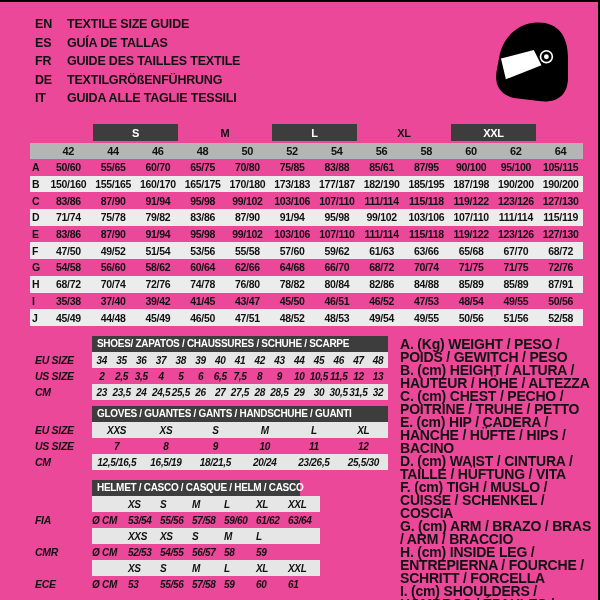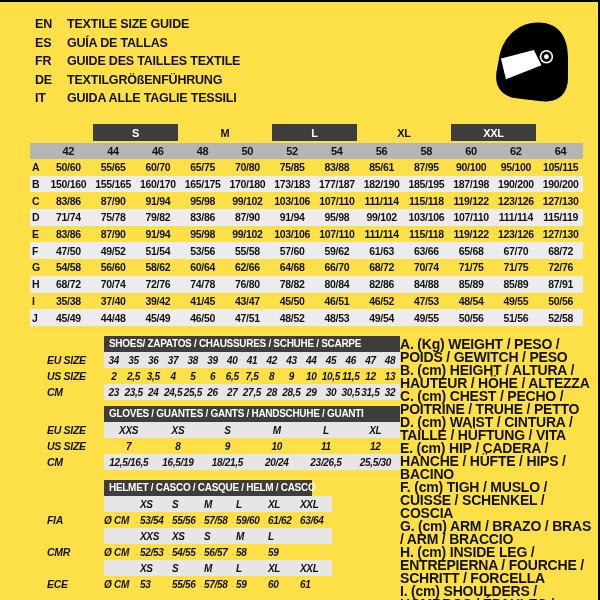--- a/index.html
+++ b/index.html
@@ -1,16 +1,16 @@
 <!DOCTYPE html>
 <html><head>
 <meta charset="utf-8">
 <style>
   html,body{margin:0;padding:0;background:#fff;}
-  .canvas{position:relative;width:600px;height:600px;background:#fde047;overflow:hidden;
+  .canvas{position:relative;width:600px;height:600px;background:#ec4899;overflow:hidden;
     box-sizing:border-box;border-top:2px solid #000;border-right:2px solid #000;
     font-family:"Liberation Sans","DejaVu Sans",sans-serif;color:#111;}
 
   
   .langs{position:absolute;left:35px;top:13px;}
   .lang-row{display:flex;font-weight:700;font-size:12.5px;line-height:18.5px;letter-spacing:-0.2px;}
   .lang-code{width:32px;flex:none;}
 
   
   .helmet-logo{position:absolute;left:487px;top:16px;width:90px;height:90px;}
@@ -22,21 +22,21 @@
   .size-group[data-variant="dark"]{background:#3d3d3d;color:#fff;margin:0 2px;}
   .num-row{display:grid;grid-template-columns:16px repeat(12,1fr);height:16px;background:#b5b5b5;
     font-size:11px;align-items:center;margin-top:2px;}
   .num-cell{text-align:center;}
   .trow{display:grid;grid-template-columns:16px repeat(12,1fr);height:16.7px;font-size:10.5px;align-items:center;}
   .trow:nth-child(even){background:#ececec;}
   .row-letter{padding-left:2px;}
   .cell{text-align:center;}
 
   
-  .section{position:absolute;left:42px;font-weight:700;letter-spacing:-0.3px;}
+  .section{position:absolute;left:30px;font-weight:700;letter-spacing:-0.3px;}
   .sec-bar{margin-left:62px;height:16px;background:#3d3d3d;color:#fff;line-height:16px;
     padding-left:5px;font-size:10px;box-sizing:border-box;white-space:nowrap;}
   .shoes .sec-bar,.gloves .sec-bar{width:296px;}
   .sec-row{display:flex;height:16px;align-items:center;font-style:italic;}
   .sec-label{width:62px;padding-left:5px;box-sizing:border-box;font-size:10.5px;flex:none;}
   .sec-values{width:296px;display:grid;align-items:center;height:16px;}
   .shoes .sec-values{grid-template-columns:repeat(15,1fr);}
   .gloves .sec-values{grid-template-columns:repeat(6,1fr);}
   .sec-values[data-shaded="true"]{background:#e6e6e6;}
   .sval{text-align:center;font-size:10px;}
@@ -295,22 +295,22 @@
         </div>
       </div>
       </div>
   </div>
 
   <div class="legend">
 
   <div class="legend-line">A. (Kg) WEIGHT / PESO / POIDS / GEWITCH / PESO</div>
       <div class="legend-line">B. (cm) HEIGHT / ALTURA / HAUTEUR / HÖHE / ALTEZZA</div>
       <div class="legend-line">C. (cm) CHEST / PECHO / POITRINE / TRUHE / PETTO</div>
+      <div class="legend-line">E. (cm) HIP / CADERA / HANCHE / HÜFTE / HIPS /  BACINO</div>
       <div class="legend-line">D. (cm) WAIST / CINTURA / TAILLE / HÜFTUNG / VITA</div>
-      <div class="legend-line">E. (cm) HIP / CADERA / HANCHE / HÜFTE / HIPS /  BACINO</div>
       <div class="legend-line">F. (cm) TIGH / MUSLO / CUISSE / SCHENKEL / COSCIA</div>
       <div class="legend-line">G. (cm) ARM  / BRAZO / BRAS / ARM / BRACCIO</div>
       <div class="legend-line">H. (cm) INSIDE LEG / ENTREPIERNA / FOURCHE / SCHRITT / FORCELLA</div>
       <div class="legend-line">I.  (cm) SHOULDERS / HOMBROS / ÉPAULES / SCHULTERN / SPALLE</div>
       <div class="legend-line">J. (cm) BACK / ESPALDA / DOS / ZURÜCK / INDIETRO</div>
     </div>
 
 </div>
 
 </body></html>

